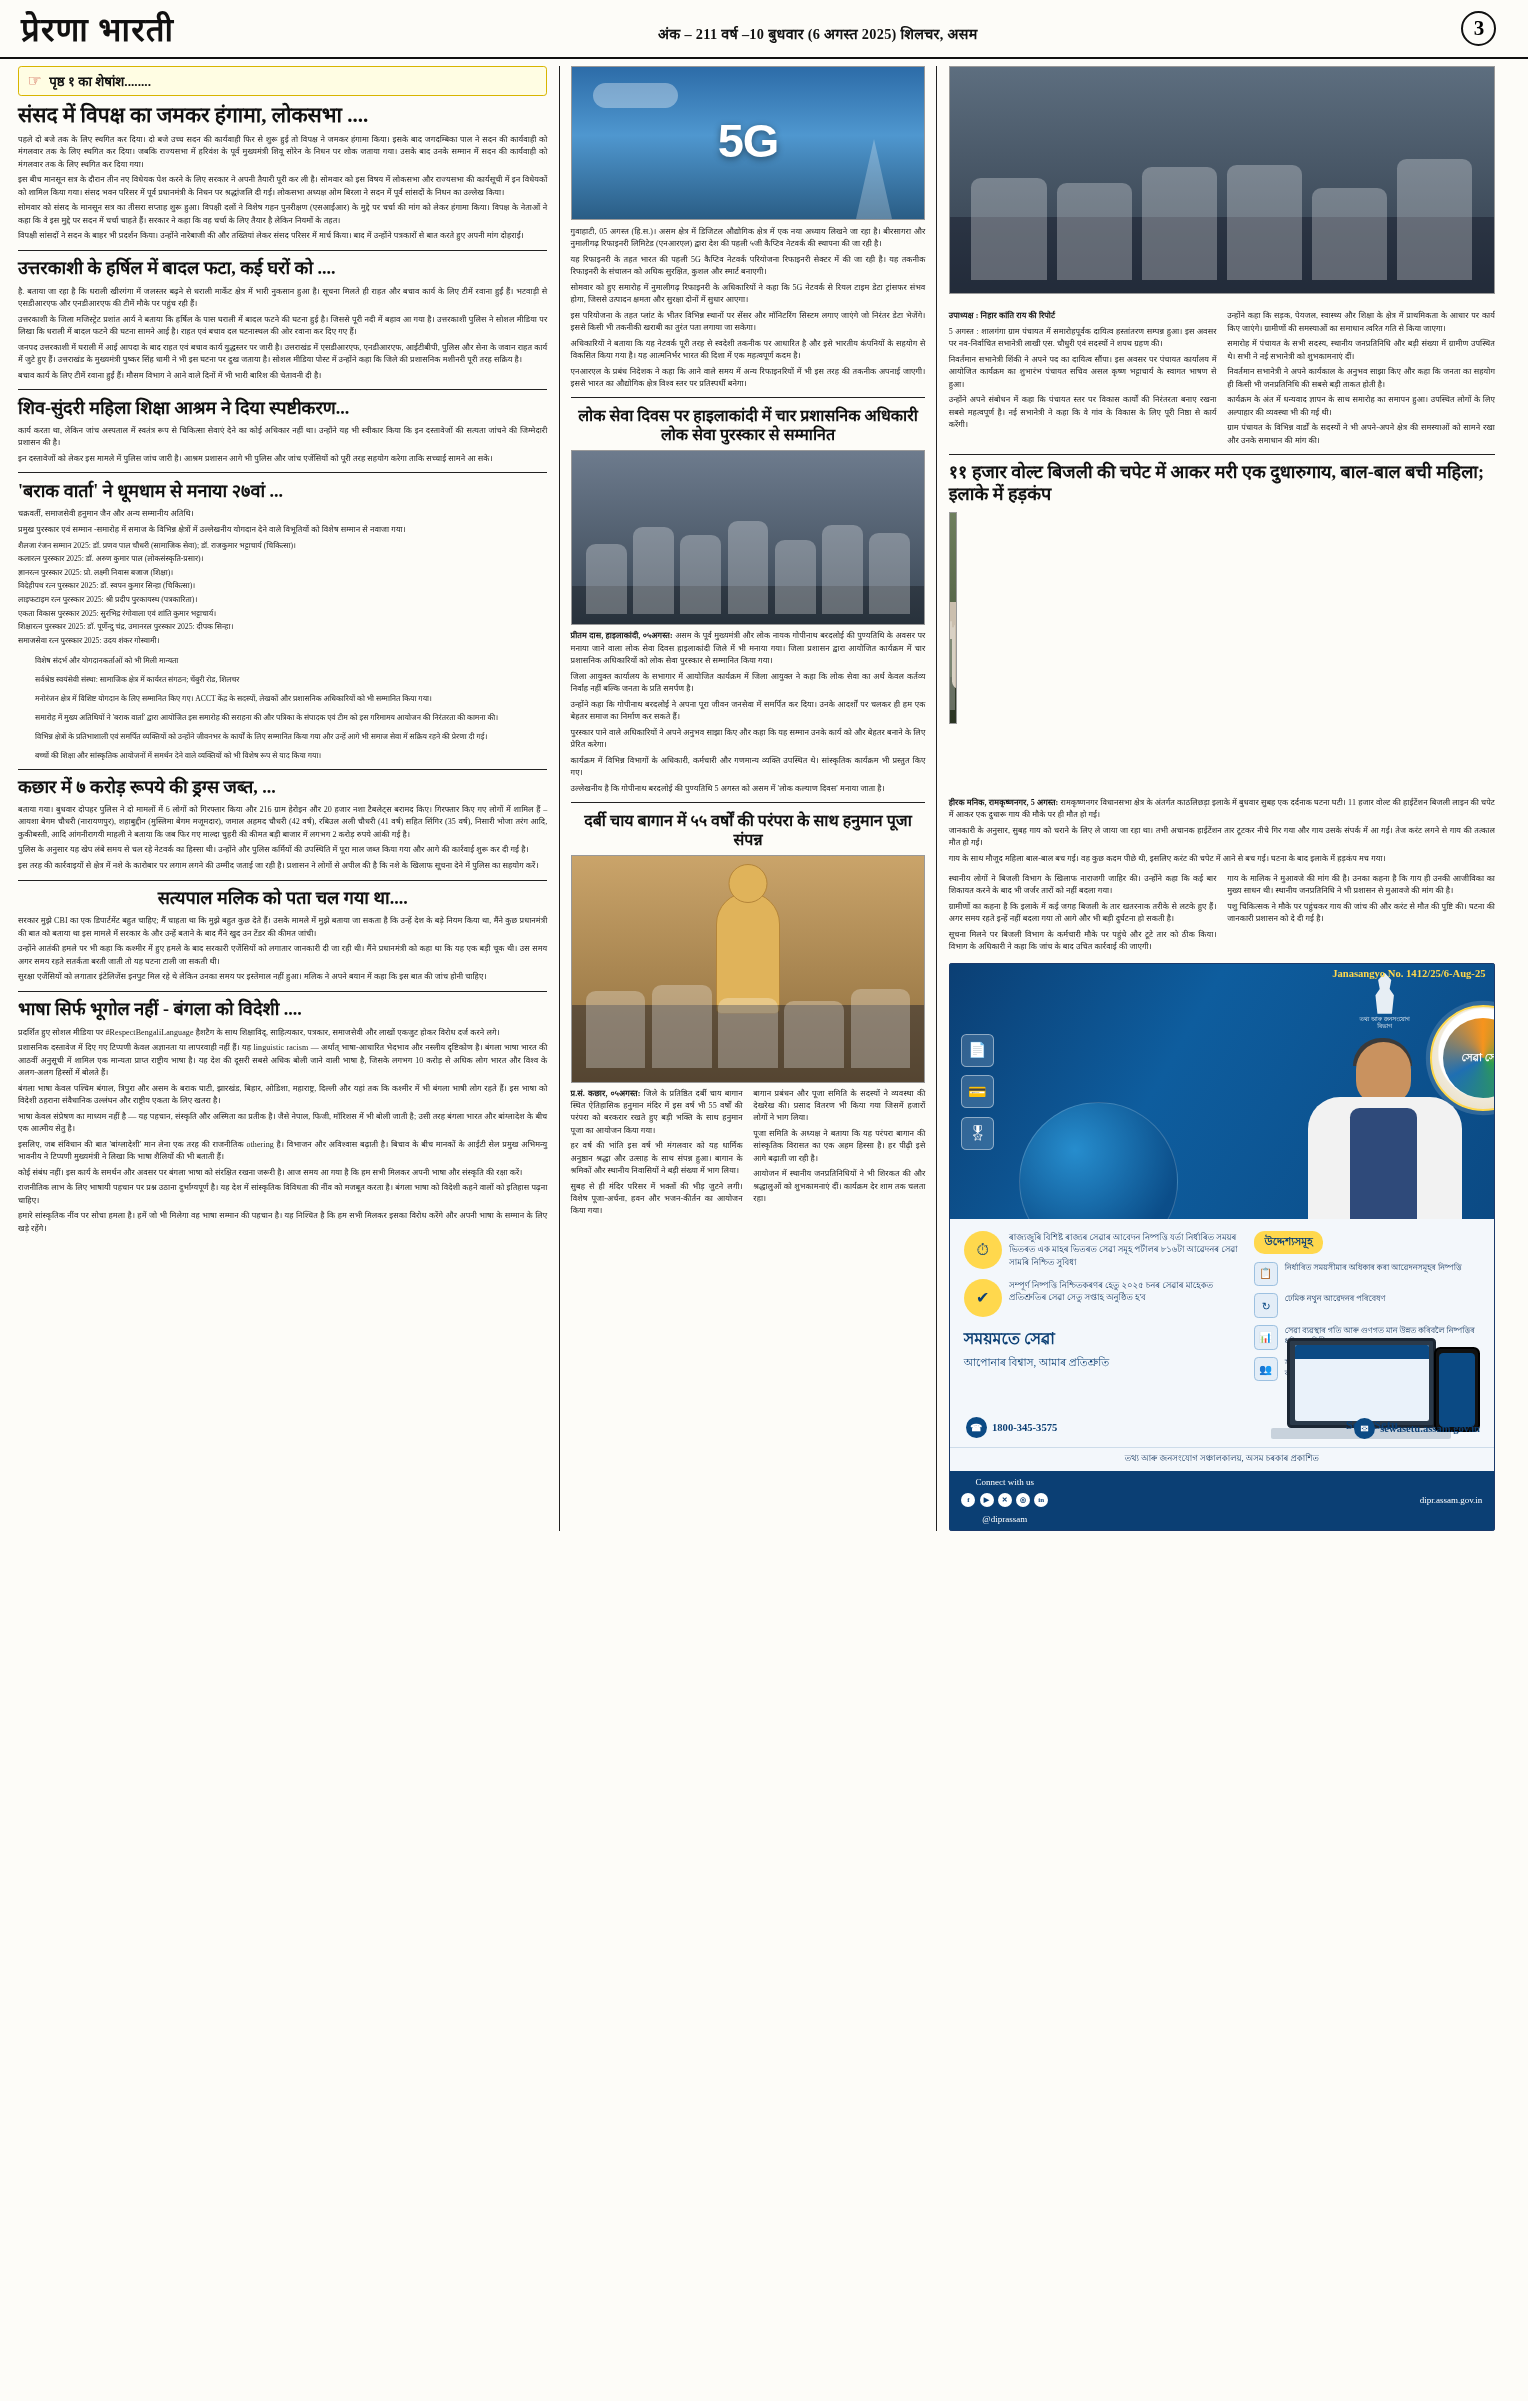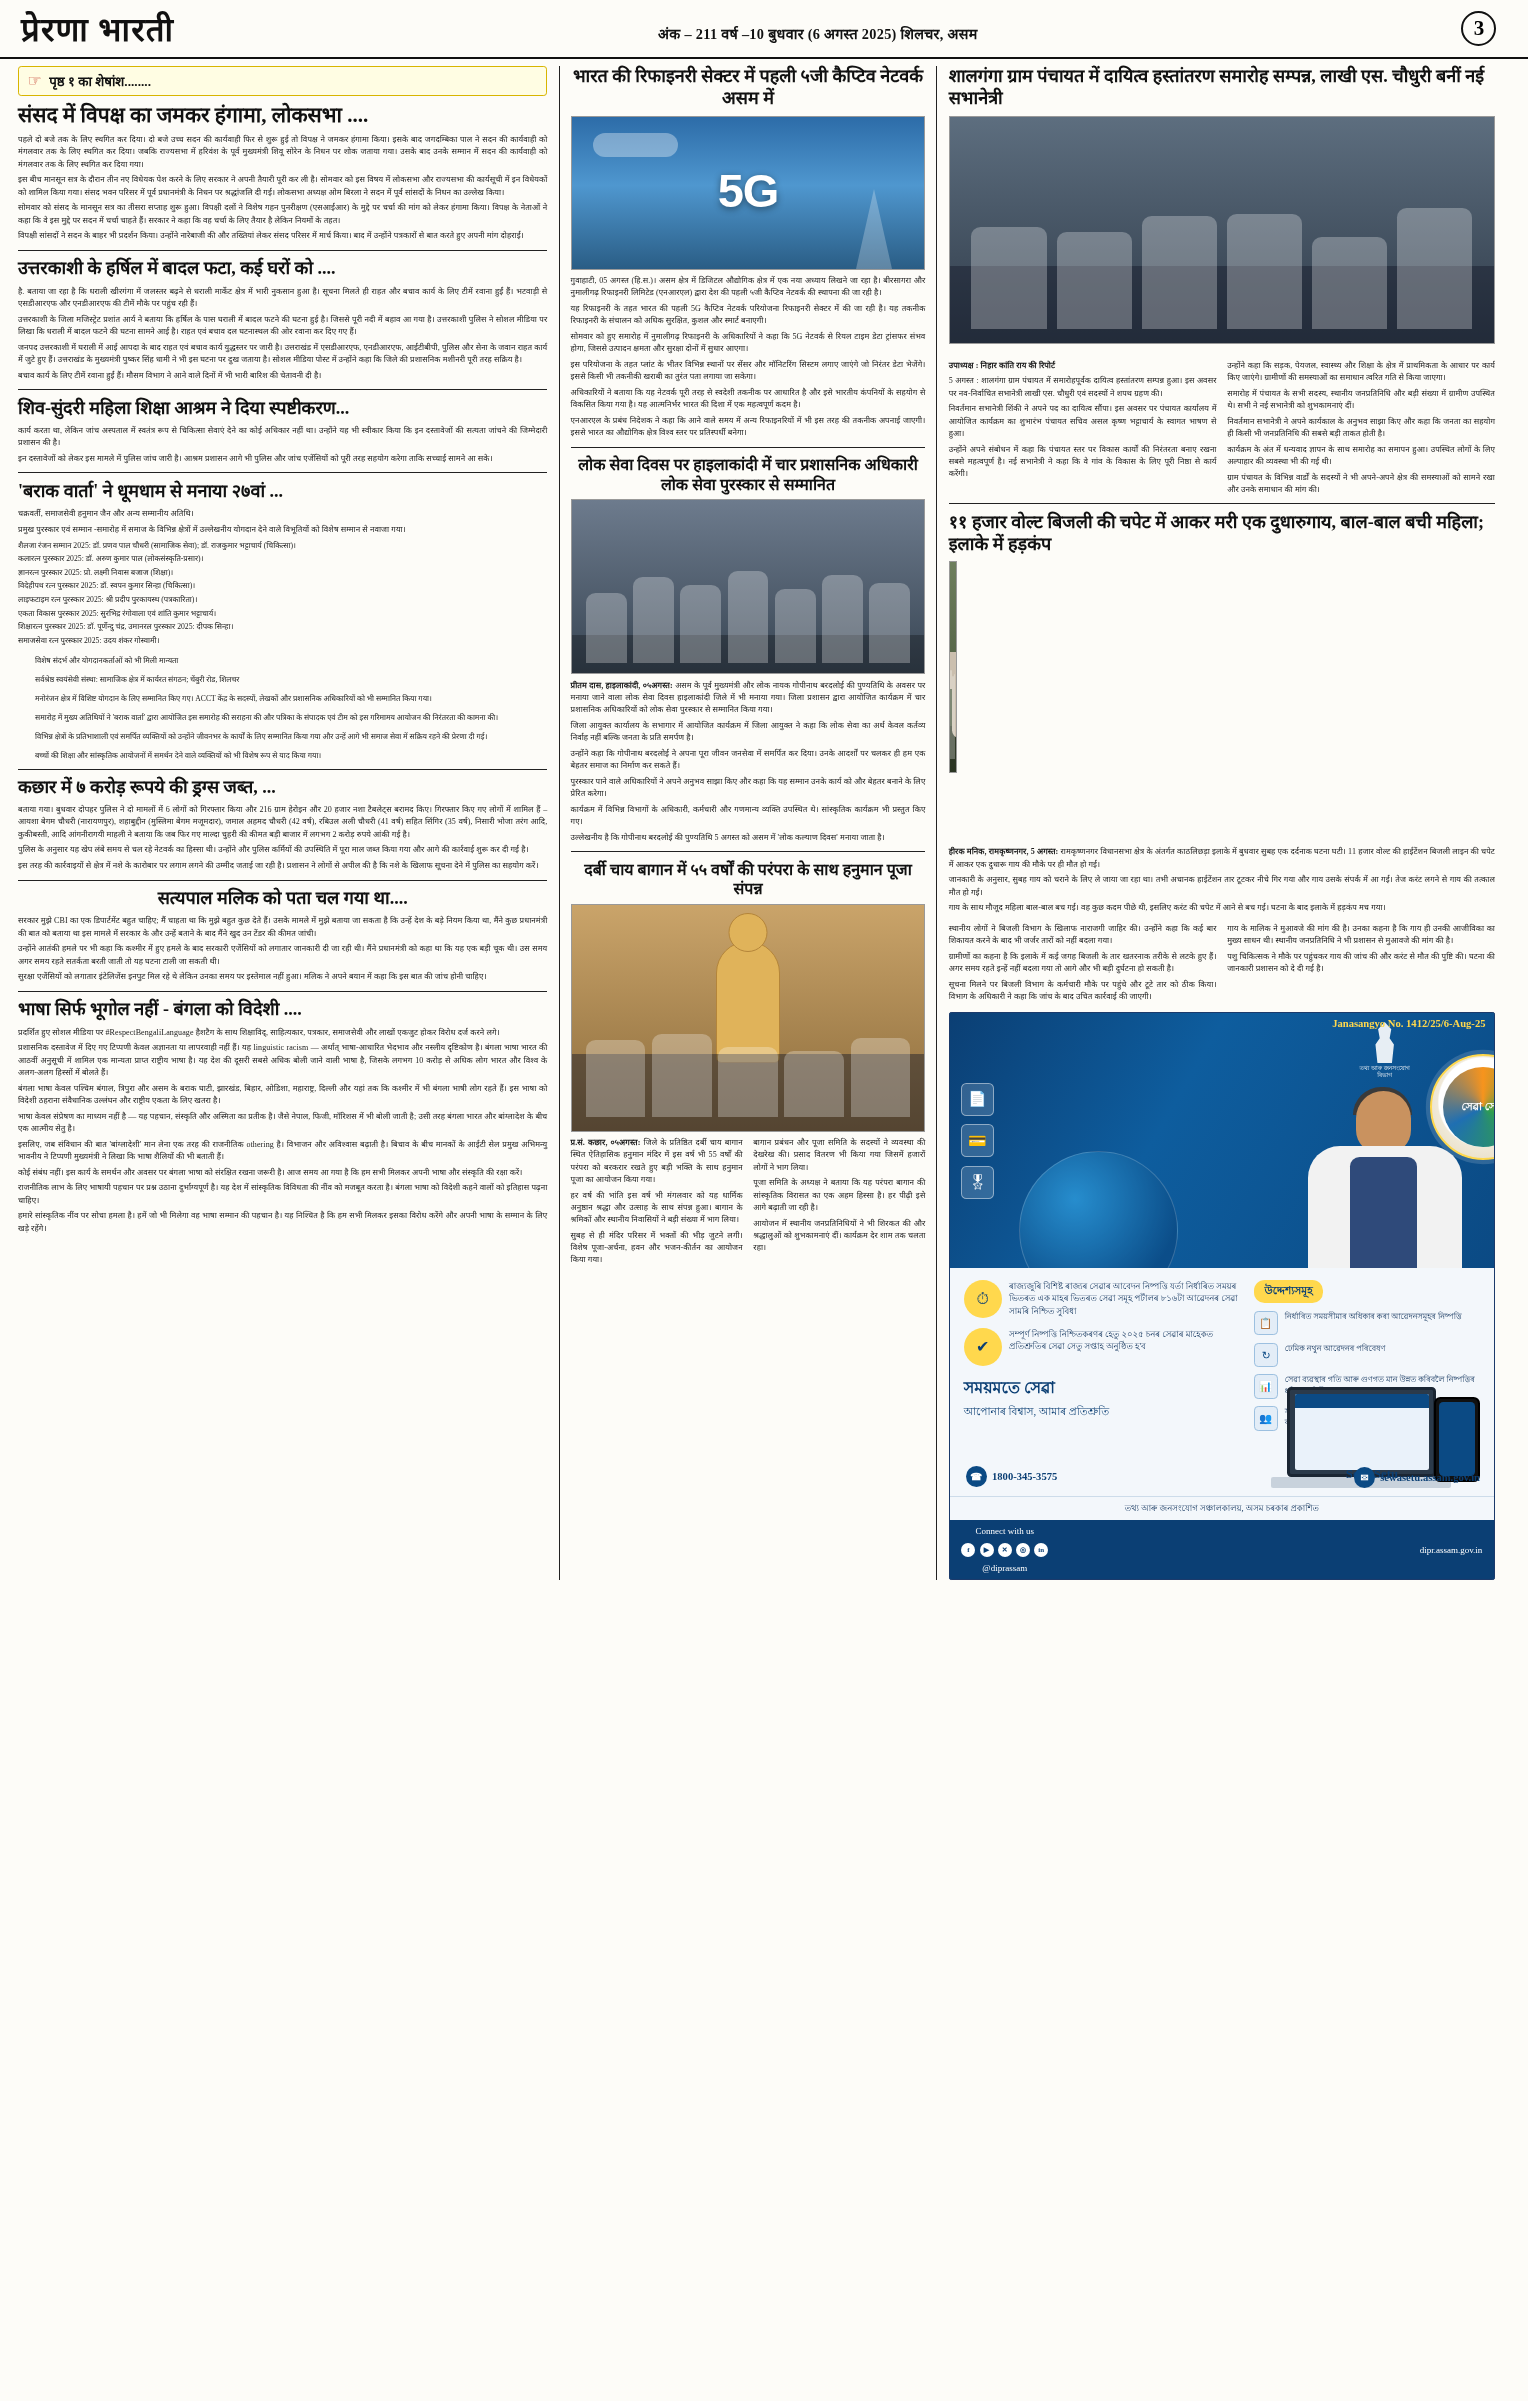--- a/index.html
+++ b/index.html
@@ -464,21 +464,20 @@
         <p>भाषा केवल संप्रेषण का माध्यम नहीं है — यह पहचान, संस्कृति और अस्मिता का प्रतीक है। जैसे नेपाल, फिजी, मॉरिशस में भी बोली जाती है; उसी तरह बंगला भारत और बांग्लादेश के बीच एक आत्मीय सेतु है।</p>
         <p>इसलिए, जब संविधान की बात 'बांग्लादेशी' मान लेना एक तरह की राजनीतिक othering है। विभाजन और अविश्वास बढ़ाती है। बिचाव के बीच मानकों के आईटी सेल प्रमुख अभिमन्यु भावनीय ने टिप्पणी मुख्यमंत्री ने लिखा कि भाषा शैलियों की भी बताती हैं।</p>
         <p>कोई संबंध नहीं। इस कार्य के समर्थन और अवसर पर बंगला भाषा को संरक्षित रखना जरूरी है। आज समय आ गया है कि हम सभी मिलकर अपनी भाषा और संस्कृति की रक्षा करें।</p>
         <p>राजनीतिक लाभ के लिए भाषायी पहचान पर प्रश्न उठाना दुर्भाग्यपूर्ण है। यह देश में सांस्कृतिक विविधता की नींव को मजबूत करता है। बंगला भाषा को विदेशी कहने वालों को इतिहास पढ़ना चाहिए।</p>
         <p>हमारे सांस्कृतिक नींव पर सोचा हमला है। हमें जो भी मिलेगा वह भाषा सम्मान की पहचान है। यह निश्चित है कि हम सभी मिलकर इसका विरोध करेंगे और अपनी भाषा के सम्मान के लिए खड़े रहेंगे।</p>
       </div>
     </div>
 
     <div class="col col2">
 
-      <h2 class="hl hl-lg hl-c">भारत की रिफाइनरी सेक्टर में पहली ५जी कैप्टिव नेटवर्क असम में</h2>
       <div class="photo ph-5g">
         <div class="cloud"></div>
         <div class="tower"></div>
         <div class="g5">5G</div>
       </div>
       <div class="body-text" style="margin-top:5.3px">
         <p>गुवाहाटी, 05 अगस्त (हि.स.)। असम क्षेत्र में डिजिटल औद्योगिक क्षेत्र में एक नया अध्याय लिखने जा रहा है। बीरसागरा और नुमालीगढ़ रिफाइनरी लिमिटेड (एनआरएल) द्वारा देश की पहली ५जी कैप्टिव नेटवर्क की स्थापना की जा रही है।</p>
         <p>यह रिफाइनरी के तहत भारत की पहली 5G कैप्टिव नेटवर्क परियोजना रिफाइनरी सेक्टर में की जा रही है। यह तकनीक रिफाइनरी के संचालन को अधिक सुरक्षित, कुशल और स्मार्ट बनाएगी।</p>
         <p>सोमवार को हुए समारोह में नुमालीगढ़ रिफाइनरी के अधिकारियों ने कहा कि 5G नेटवर्क से रियल टाइम डेटा ट्रांसफर संभव होगा, जिससे उत्पादन क्षमता और सुरक्षा दोनों में सुधार आएगा।</p>
         <p>इस परियोजना के तहत प्लांट के भीतर विभिन्न स्थानों पर सेंसर और मॉनिटरिंग सिस्टम लगाए जाएंगे जो निरंतर डेटा भेजेंगे। इससे किसी भी तकनीकी खराबी का तुरंत पता लगाया जा सकेगा।</p>
@@ -527,21 +526,20 @@
         <p>हर वर्ष की भांति इस वर्ष भी मंगलवार को यह धार्मिक अनुष्ठान श्रद्धा और उत्साह के साथ संपन्न हुआ। बागान के श्रमिकों और स्थानीय निवासियों ने बड़ी संख्या में भाग लिया।</p>
         <p>सुबह से ही मंदिर परिसर में भक्तों की भीड़ जुटने लगी। विशेष पूजा-अर्चना, हवन और भजन-कीर्तन का आयोजन किया गया।</p>
         <p>बागान प्रबंधन और पूजा समिति के सदस्यों ने व्यवस्था की देखरेख की। प्रसाद वितरण भी किया गया जिसमें हजारों लोगों ने भाग लिया।</p>
         <p>पूजा समिति के अध्यक्ष ने बताया कि यह परंपरा बागान की सांस्कृतिक विरासत का एक अहम हिस्सा है। हर पीढ़ी इसे आगे बढ़ाती जा रही है।</p>
         <p>आयोजन में स्थानीय जनप्रतिनिधियों ने भी शिरकत की और श्रद्धालुओं को शुभकामनाएं दीं। कार्यक्रम देर शाम तक चलता रहा।</p>
       </div>
     </div>
 
     <div class="col col3">
 
-      <h2 class="hl hl-lg">शालगंगा ग्राम पंचायत में दायित्व हस्तांतरण समारोह सम्पन्न, लाखी एस. चौधुरी बनीं नई सभानेत्री</h2>
       <div class="photo ph-handover">
         <div class="stage"></div>
         <div class="photo-people">
           <div class="pp h3"></div>
           <div class="pp h5"></div>
           <div class="pp h2"></div>
           <div class="pp h6"></div>
           <div class="pp h1"></div>
           <div class="pp h4"></div>
         </div>

